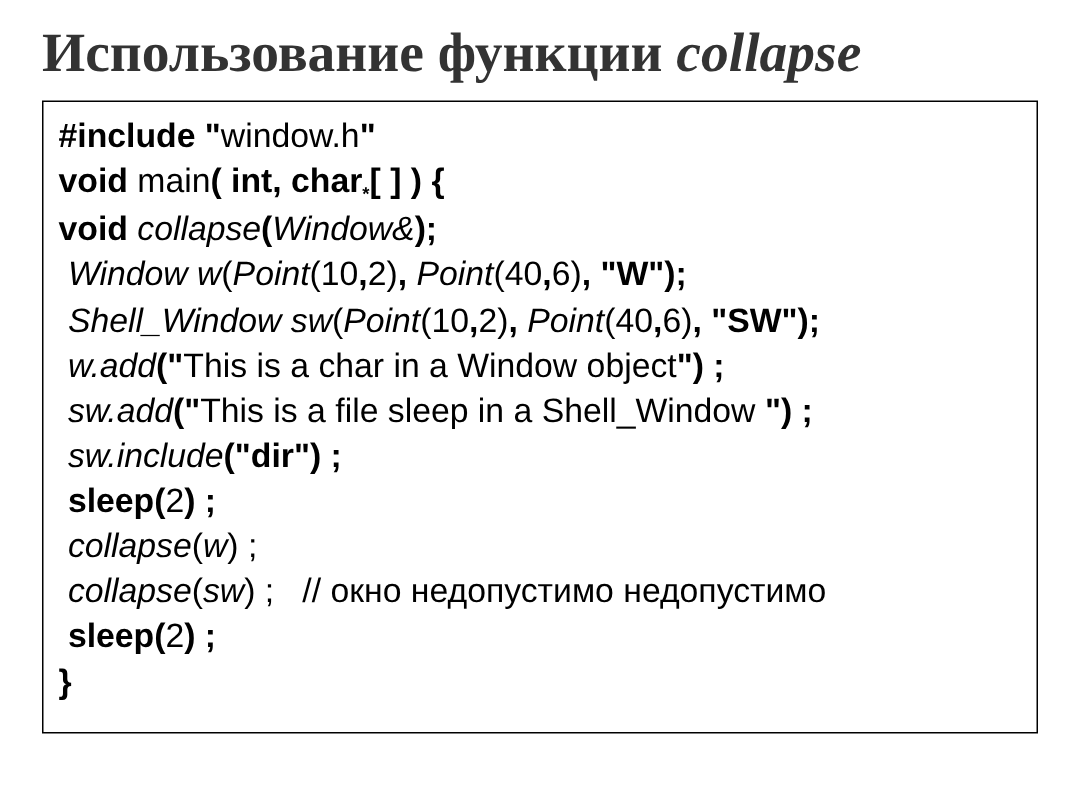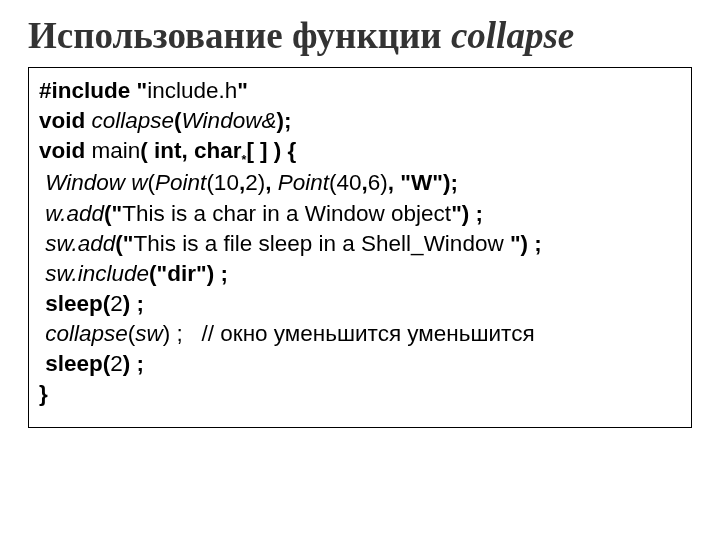--- a/index.html
+++ b/index.html
@@ -38,25 +38,27 @@
 </style>
 </head>
 <body>
 
 <div class="slide">
   <h1 class="title">
     <span>Использование функции </span><span class="it">collapse</span>
   </h1>
 
   <div class="codebox">
-    <div class="line"><span class="b">#include "</span><span>include.h</span><span class="b">"</span></div>
+    <div class="line"><span class="b">#include "</span><span>window.h</span><span class="b">"</span></div>
+    <div class="line"><span class="b">void </span><span>main</span><span class="b">( int, char</span><span class="b sub">*</span><span class="b">[ ] ) {</span></div>
     <div class="line"><span class="b">void </span><span class="i">collapse</span><span class="b">(</span><span class="i">Window&amp;</span><span class="b">);</span></div>
-    <div class="line"><span class="b">void </span><span>main</span><span class="b">( int, char</span><span class="b sub">*</span><span class="b">[ ] ) {</span></div>
     <div class="line"><span class="i"> Window w</span><span>(</span><span class="i">Point</span><span>(10</span><span class="b">,</span><span>2)</span><span class="b">, </span><span class="i">Point</span><span>(40</span><span class="b">,</span><span>6)</span><span class="b">, "W");</span></div>
+    <div class="line"><span class="i"> Shell_Window sw</span><span>(</span><span class="i">Point</span><span>(10</span><span class="b">,</span><span>2)</span><span class="b">, </span><span class="i">Point</span><span>(40</span><span class="b">,</span><span>6)</span><span class="b">, "SW");</span></div>
     <div class="line"><span class="i"> w.add</span><span class="b">("</span><span>This is a char in a Window object</span><span class="b">") ;</span></div>
     <div class="line"><span class="i"> sw.add</span><span class="b">("</span><span>This is a file sleep in a Shell_Window </span><span class="b">") ;</span></div>
     <div class="line"><span class="i"> sw.include</span><span class="b">("dir") ;</span></div>
     <div class="line"><span class="b"> sleep(</span><span>2</span><span class="b">) ;</span></div>
-    <div class="line"><span class="i"> collapse</span><span>(</span><span class="i">sw</span><span>) ;</span><span>   // окно уменьшится уменьшится</span></div>
+    <div class="line"><span class="i"> collapse</span><span>(</span><span class="i">w</span><span>) ;</span></div>
+    <div class="line"><span class="i"> collapse</span><span>(</span><span class="i">sw</span><span>) ;</span><span>   // окно недопустимо недопустимо</span></div>
     <div class="line"><span class="b"> sleep(</span><span>2</span><span class="b">) ;</span></div>
     <div class="line b">}</div>
   </div>
 </div>
 
 </body></html>

